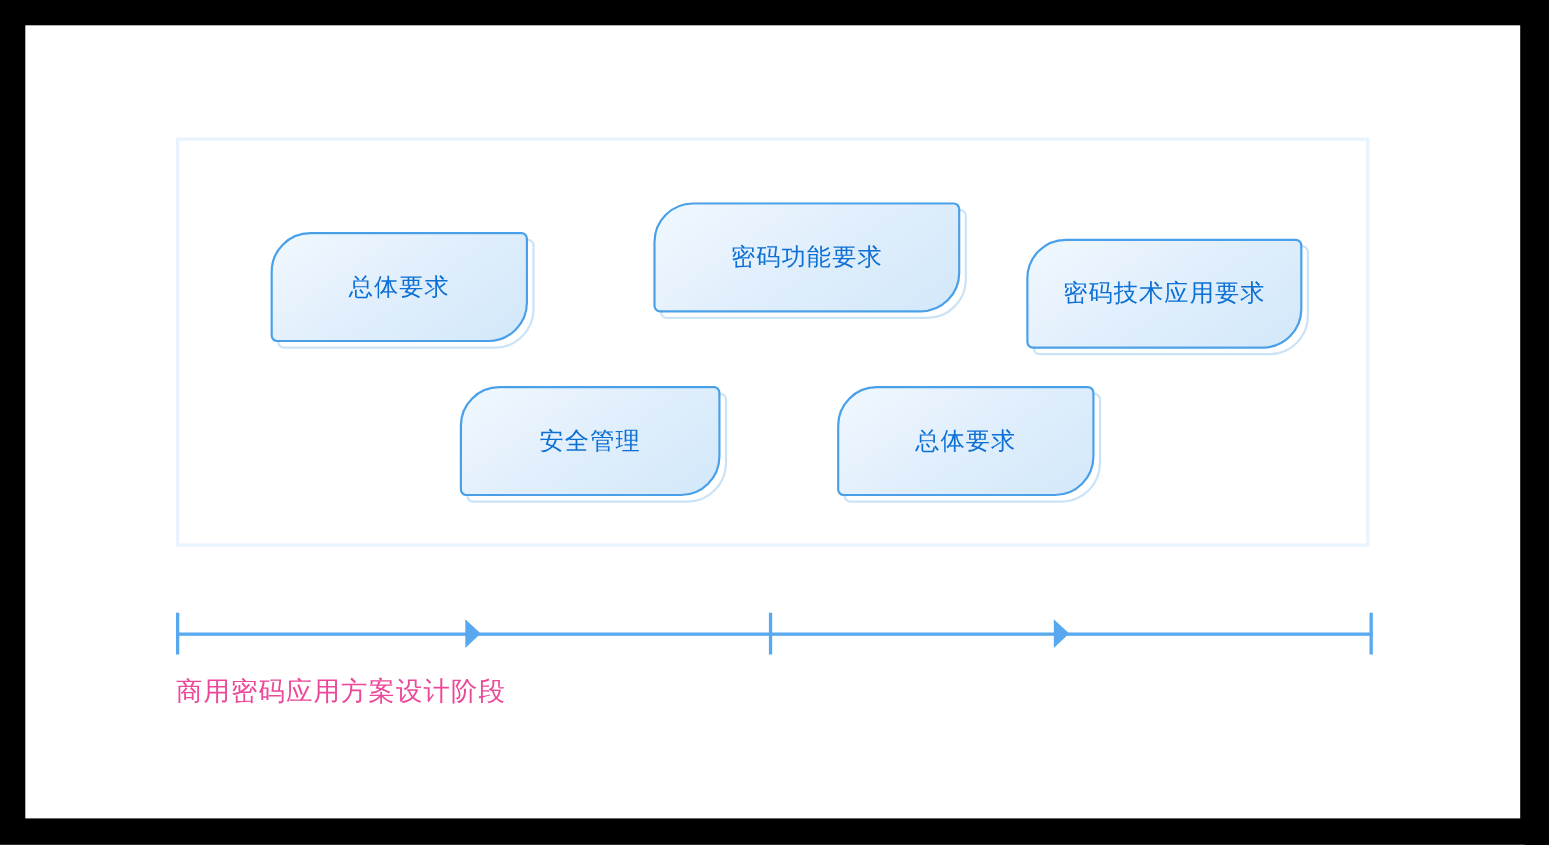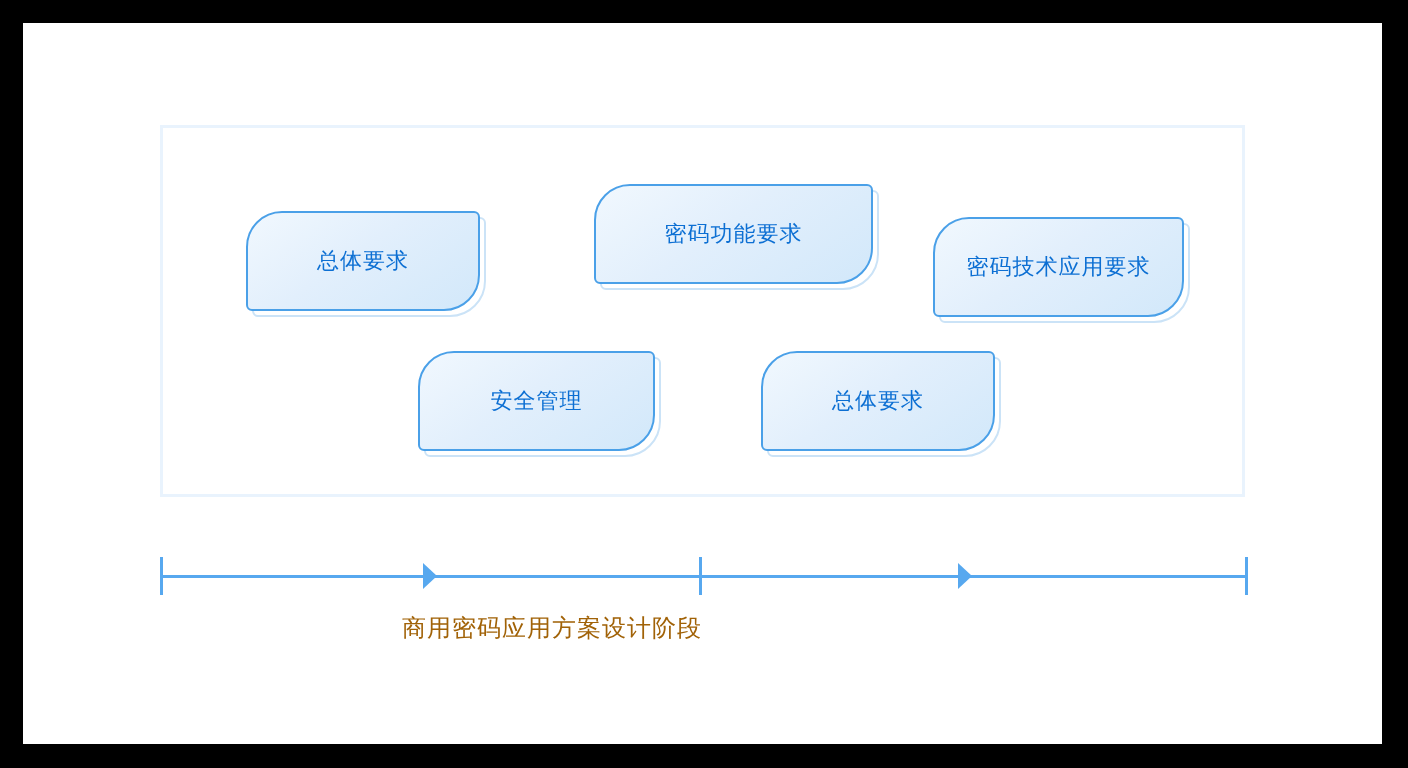--- a/index.html
+++ b/index.html
@@ -106,22 +106,22 @@
     border-top: 13px solid transparent;
     border-bottom: 13px solid transparent;
   }
   .arrow-1 { left: 400px; }
   .arrow-2 { left: 935px; }
   .phase-label {
     position: absolute;
     top: 589px;
     font-size: 24px;
     letter-spacing: 1px;
-    color: #a16207;
-    text-align: right;
+    color: #ec4899;
+    text-align: left;
     white-space: nowrap;
   }
   .phase-1 { left: 137px; width: 542px; }
   .phase-2 { left: 679px; width: 546px; }
 </style>
 </head>
 <body>
 
 <div class="page">
 

